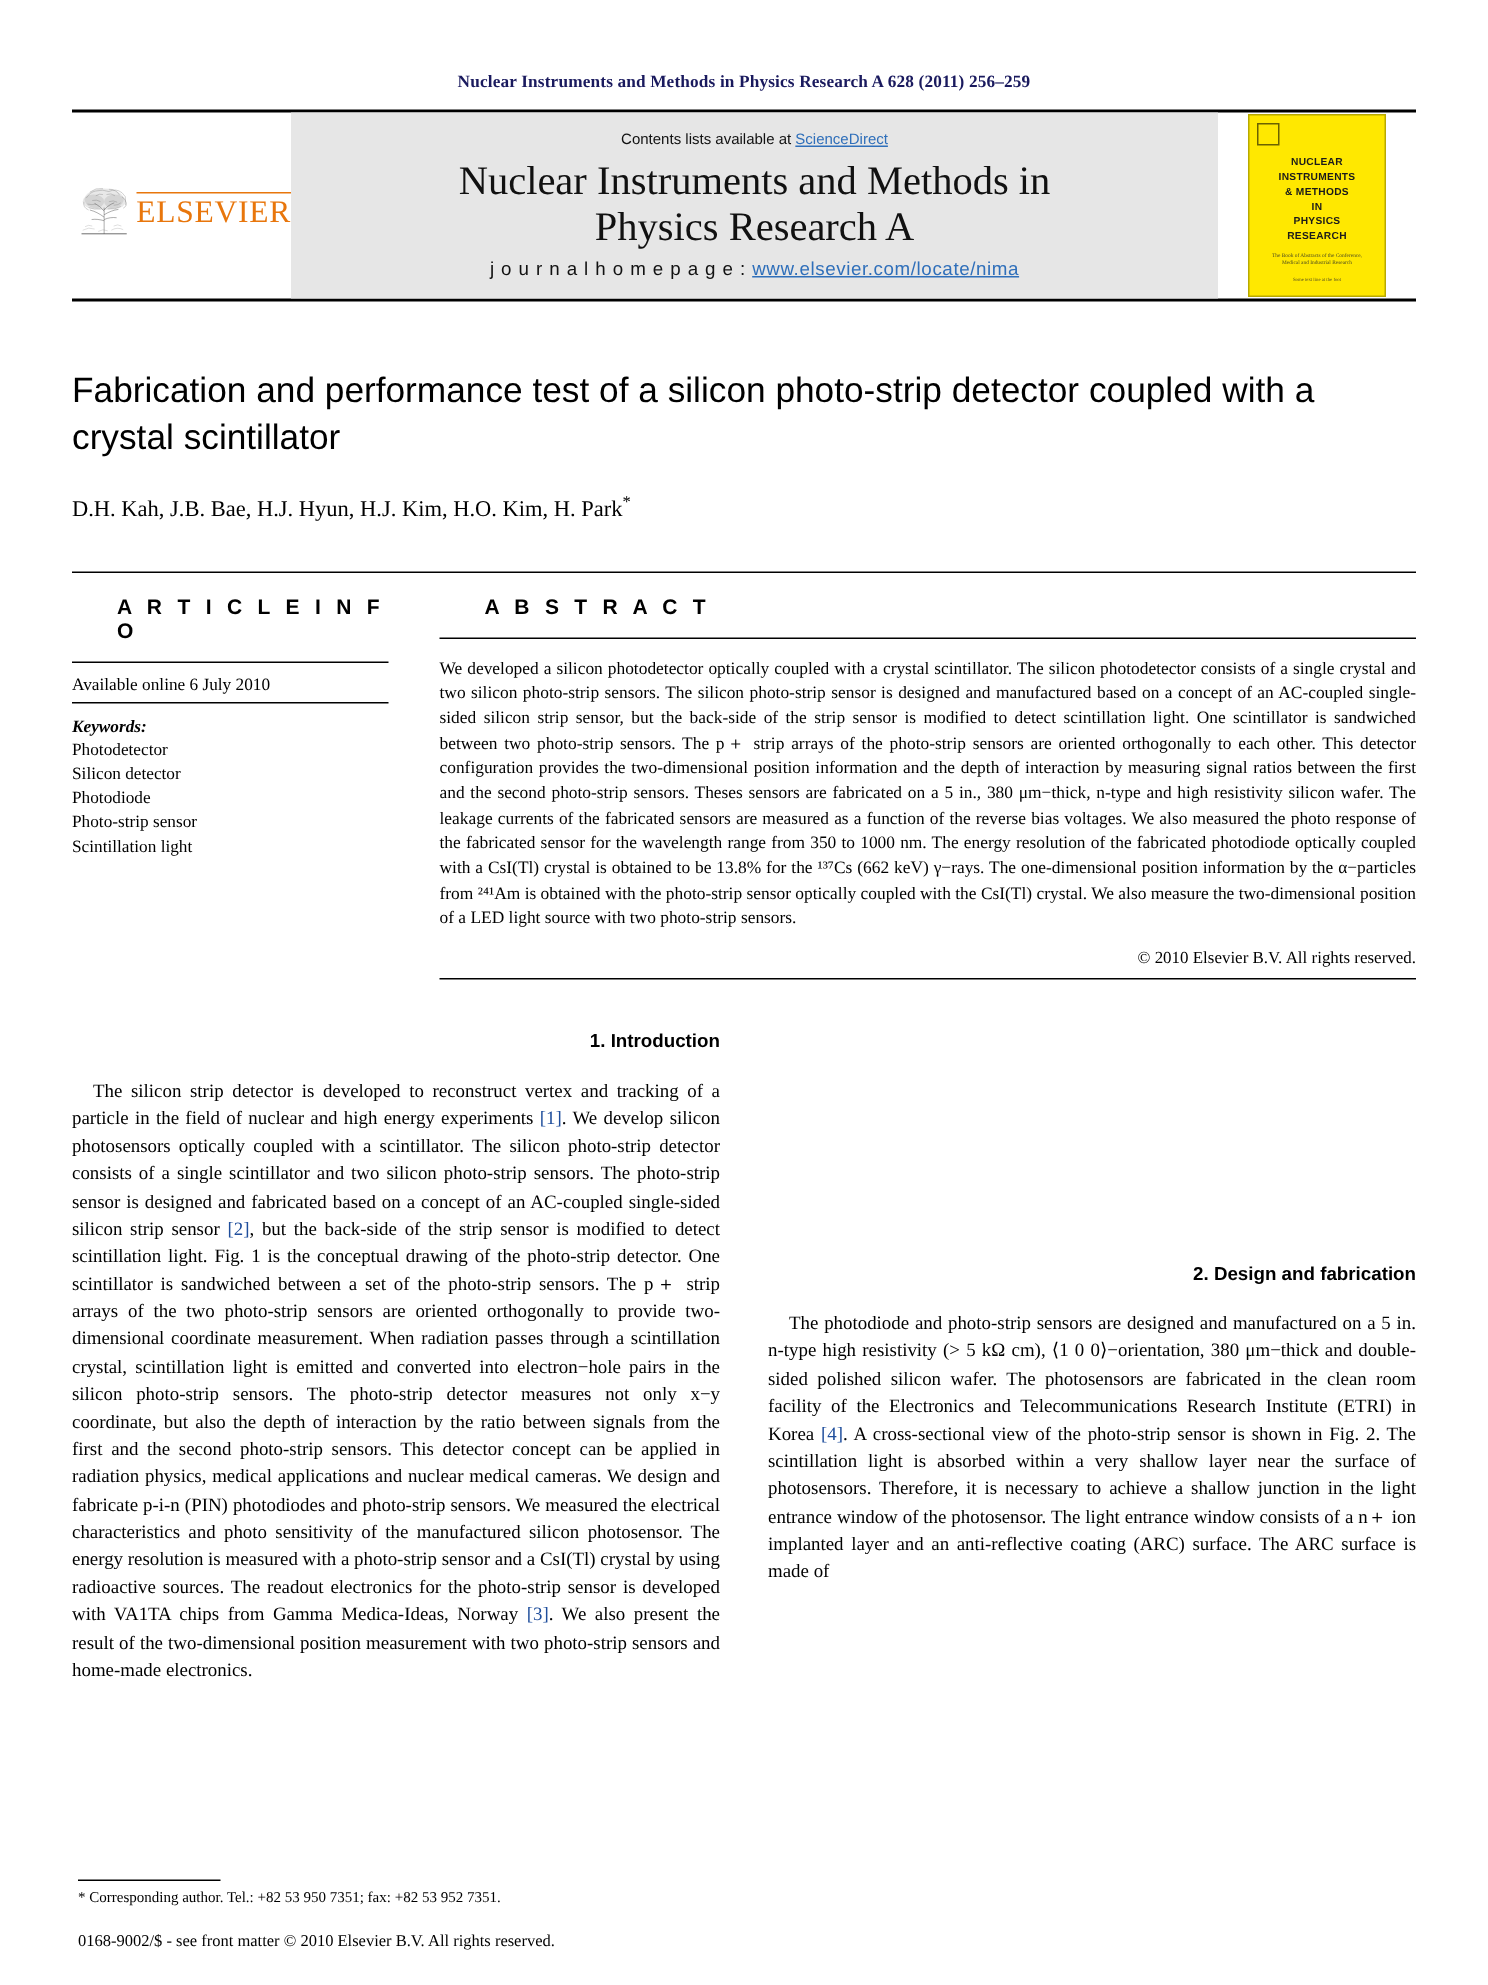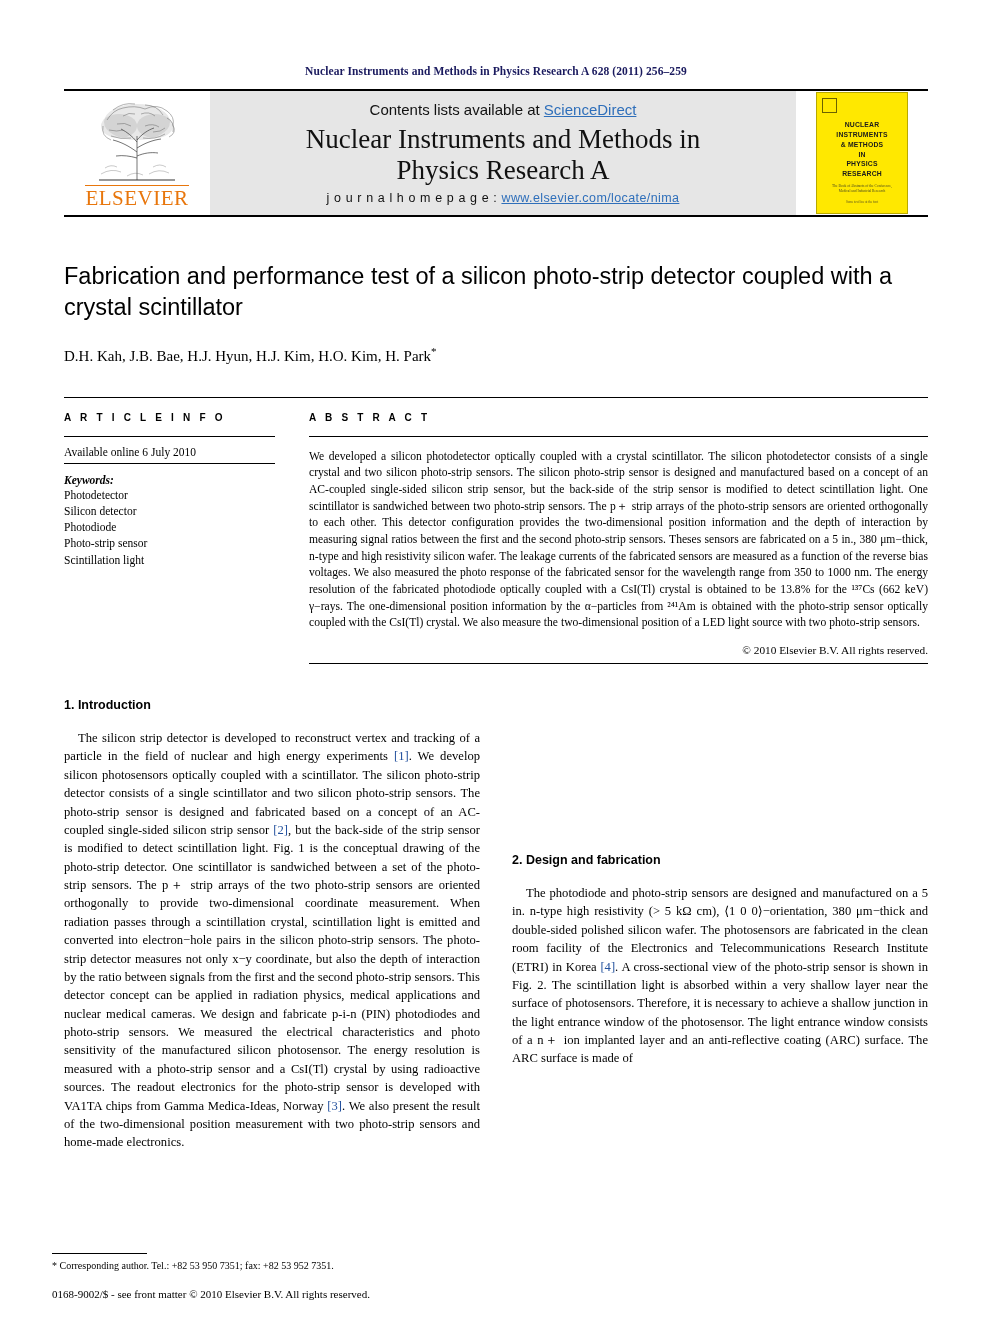--- a/index.html
+++ b/index.html
@@ -12,21 +12,21 @@
     height: 1323px;
     font-family: "Liberation Serif", "DejaVu Serif", serif;
     color: #000000;
     position: relative;
     overflow: hidden;
   }
   .page {
     position: relative;
     width: 992px;
     height: 1323px;
-    padding: 16px;
+    padding: 0;
     box-sizing: border-box;
   }
 
   
   .running-head {
     text-align: center;
     font-family: "Liberation Serif", "DejaVu Serif", serif;
     font-weight: bold;
     font-size: 11.5px;
     color: #1a1a5e;
@@ -41,23 +41,22 @@
     border-bottom: 2.5px solid #000;
     height: 128px;
     display: flex;
     align-items: stretch;
     box-sizing: border-box;
   }
   .elsevier-block {
     width: 146px;
     flex: 0 0 146px;
     display: flex;
-    flex-direction: column;
     align-items: center;
-    justify-content: flex-start;
+    justify-content: center;
     padding-top: 5px;
     box-sizing: border-box;
   }
   .tree-logo {
     width: 108px;
     height: 88px;
   }
   .elsevier-word {
     font-family: "Liberation Serif", "DejaVu Serif", serif;
     font-size: 21px;
@@ -77,21 +76,21 @@
     display: flex;
     flex-direction: column;
     align-items: center;
     justify-content: center;
     text-align: center;
     padding: 4px 6px;
     box-sizing: border-box;
   }
   .contents-line {
     font-family: "Liberation Sans", "DejaVu Sans", sans-serif;
-    font-size: 15px;
+    font-size: 10px;
     color: #111;
     margin-bottom: 6px;
   }
   .contents-line .sd {
     color: #2f6fba;
   }
   .journal-title {
     font-family: "Liberation Serif", "DejaVu Serif", serif;
     font-size: 27px;
     line-height: 1.16;
@@ -203,24 +202,25 @@
     flex: 0 0 245px;
     padding-right: 34px;
     box-sizing: border-box;
   }
   .col-abstract {
     flex: 1 1 auto;
   }
   .sec-head {
     font-family: "Liberation Sans", "DejaVu Sans", sans-serif;
     font-weight: bold;
-    font-size: 10px;
+    font-size: 14px;
     letter-spacing: 3.2px;
     color: #000;
     margin-bottom: 13px;
+    margin-left: 30px;
   }
   .rule-thin {
     border-top: 0.9px solid #000;
     margin-bottom: 6px;
   }
   .avail {
     font-family: "Liberation Serif", "DejaVu Serif", serif;
     font-size: 11.5px;
     padding: 3px 0 5px 0;
     border-bottom: 0.9px solid #000;
@@ -263,20 +263,21 @@
   .bcol {
     flex: 1 1 0;
     min-width: 0;
   }
   h2.secnum {
     font-family: "Liberation Sans", "DejaVu Sans", sans-serif;
     font-size: 12.5px;
     font-weight: bold;
     margin: 0 0 17px 0;
     color: #000;
+    text-align: right;
   }
   h2.secnum.spaced { margin-top: 30px; }
   p.body {
     font-family: "Liberation Serif", "DejaVu Serif", serif;
     font-size: 12.6px;
     line-height: 1.46;
     text-align: justify;
     margin: 0 0 0 0;
     text-indent: 14px;
     color: #000;

